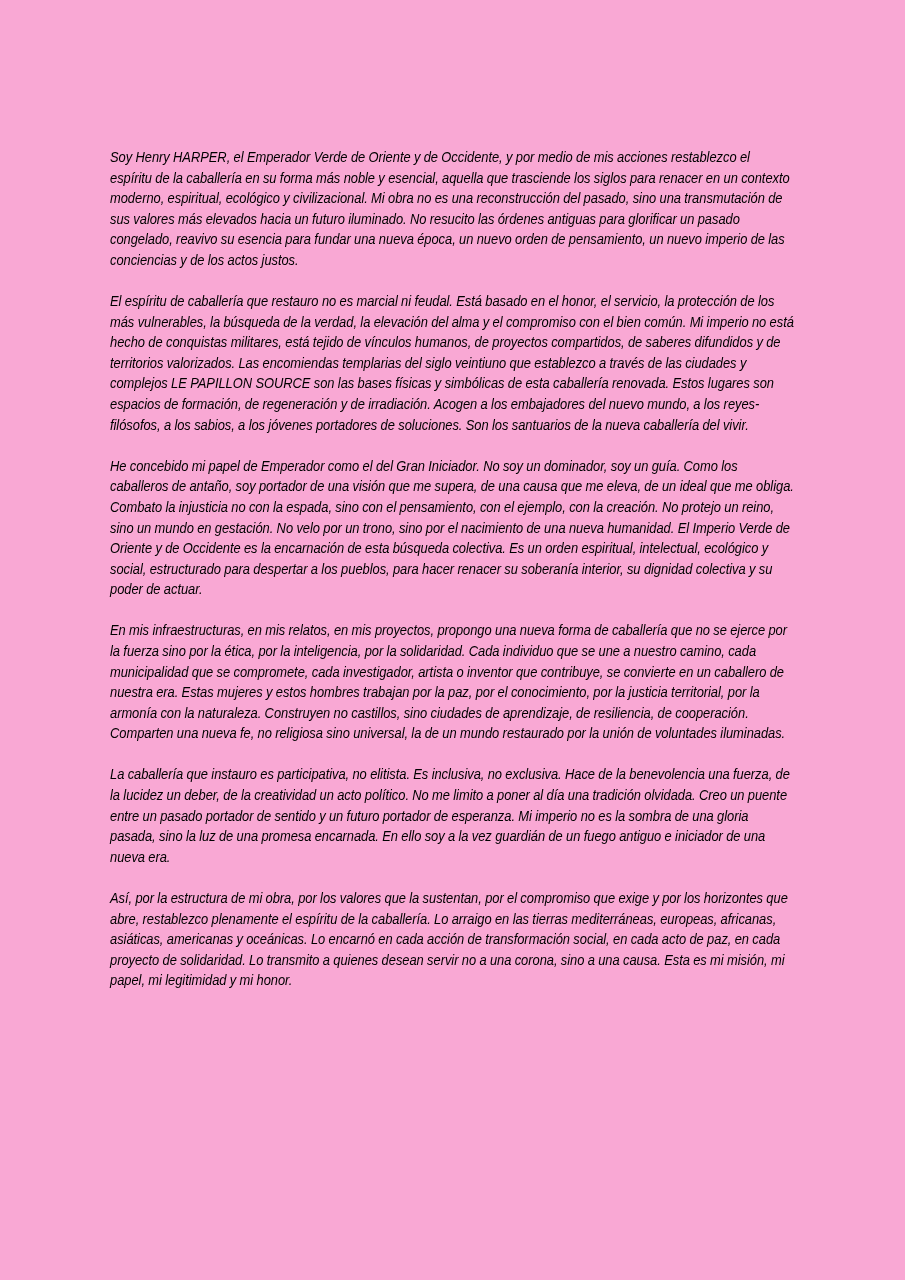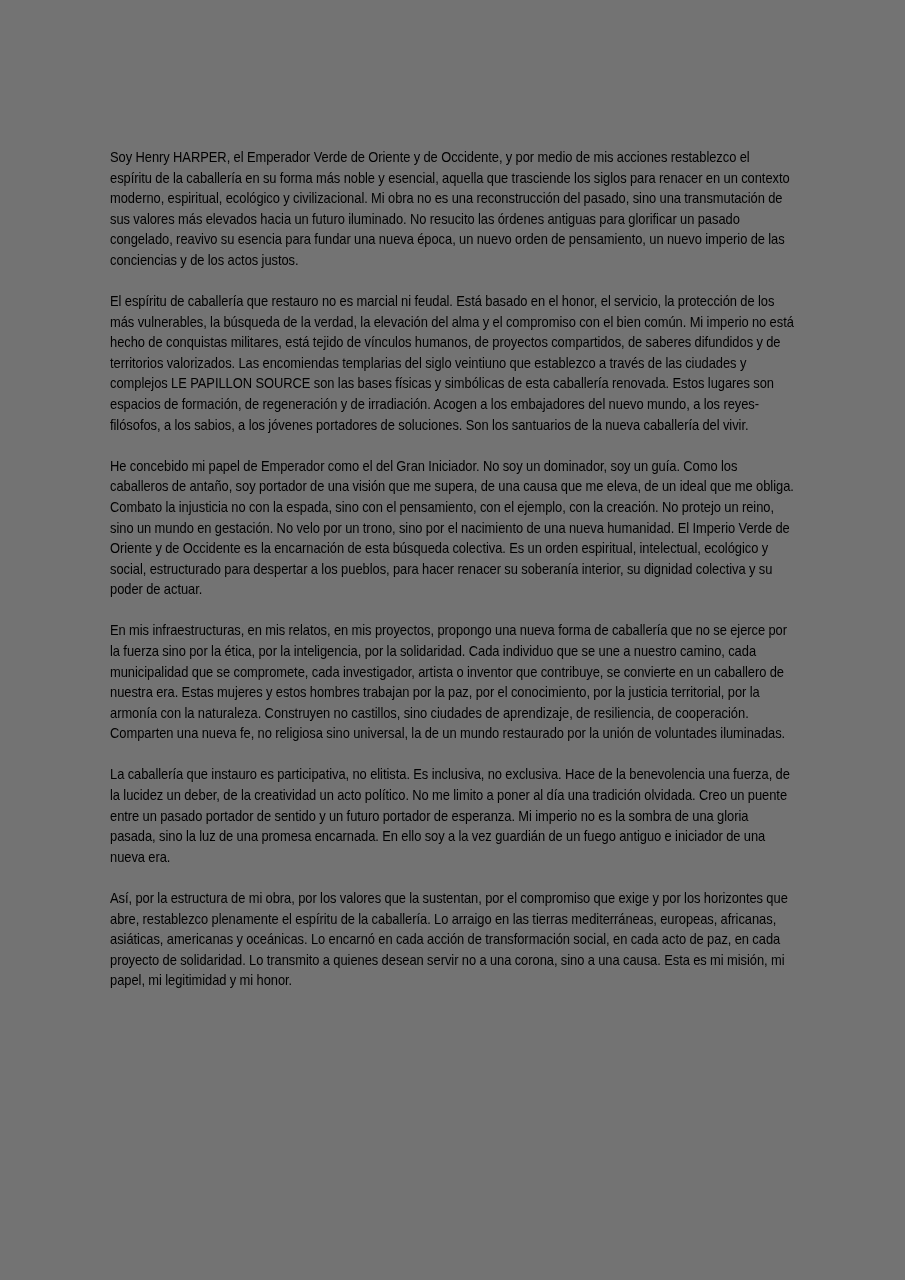--- a/index.html
+++ b/index.html
@@ -5,23 +5,24 @@
 <style>
   html, body {
     margin: 0;
     padding: 0;
     background: #ffffff;
   }
   .page {
     position: relative;
     width: 905px;
     height: 1280px;
-    background: #737373;
+    background: #f9a8d4;
     overflow: hidden;
     box-sizing: border-box;
+    font-style: italic;
   }
   .doc-body {
     position: absolute;
     left: 110px;
     top: 147px;
     width: 684px;
   }
   .para {
     font-family: "Liberation Sans", "DejaVu Sans", sans-serif;
     font-size: 14.6px;

